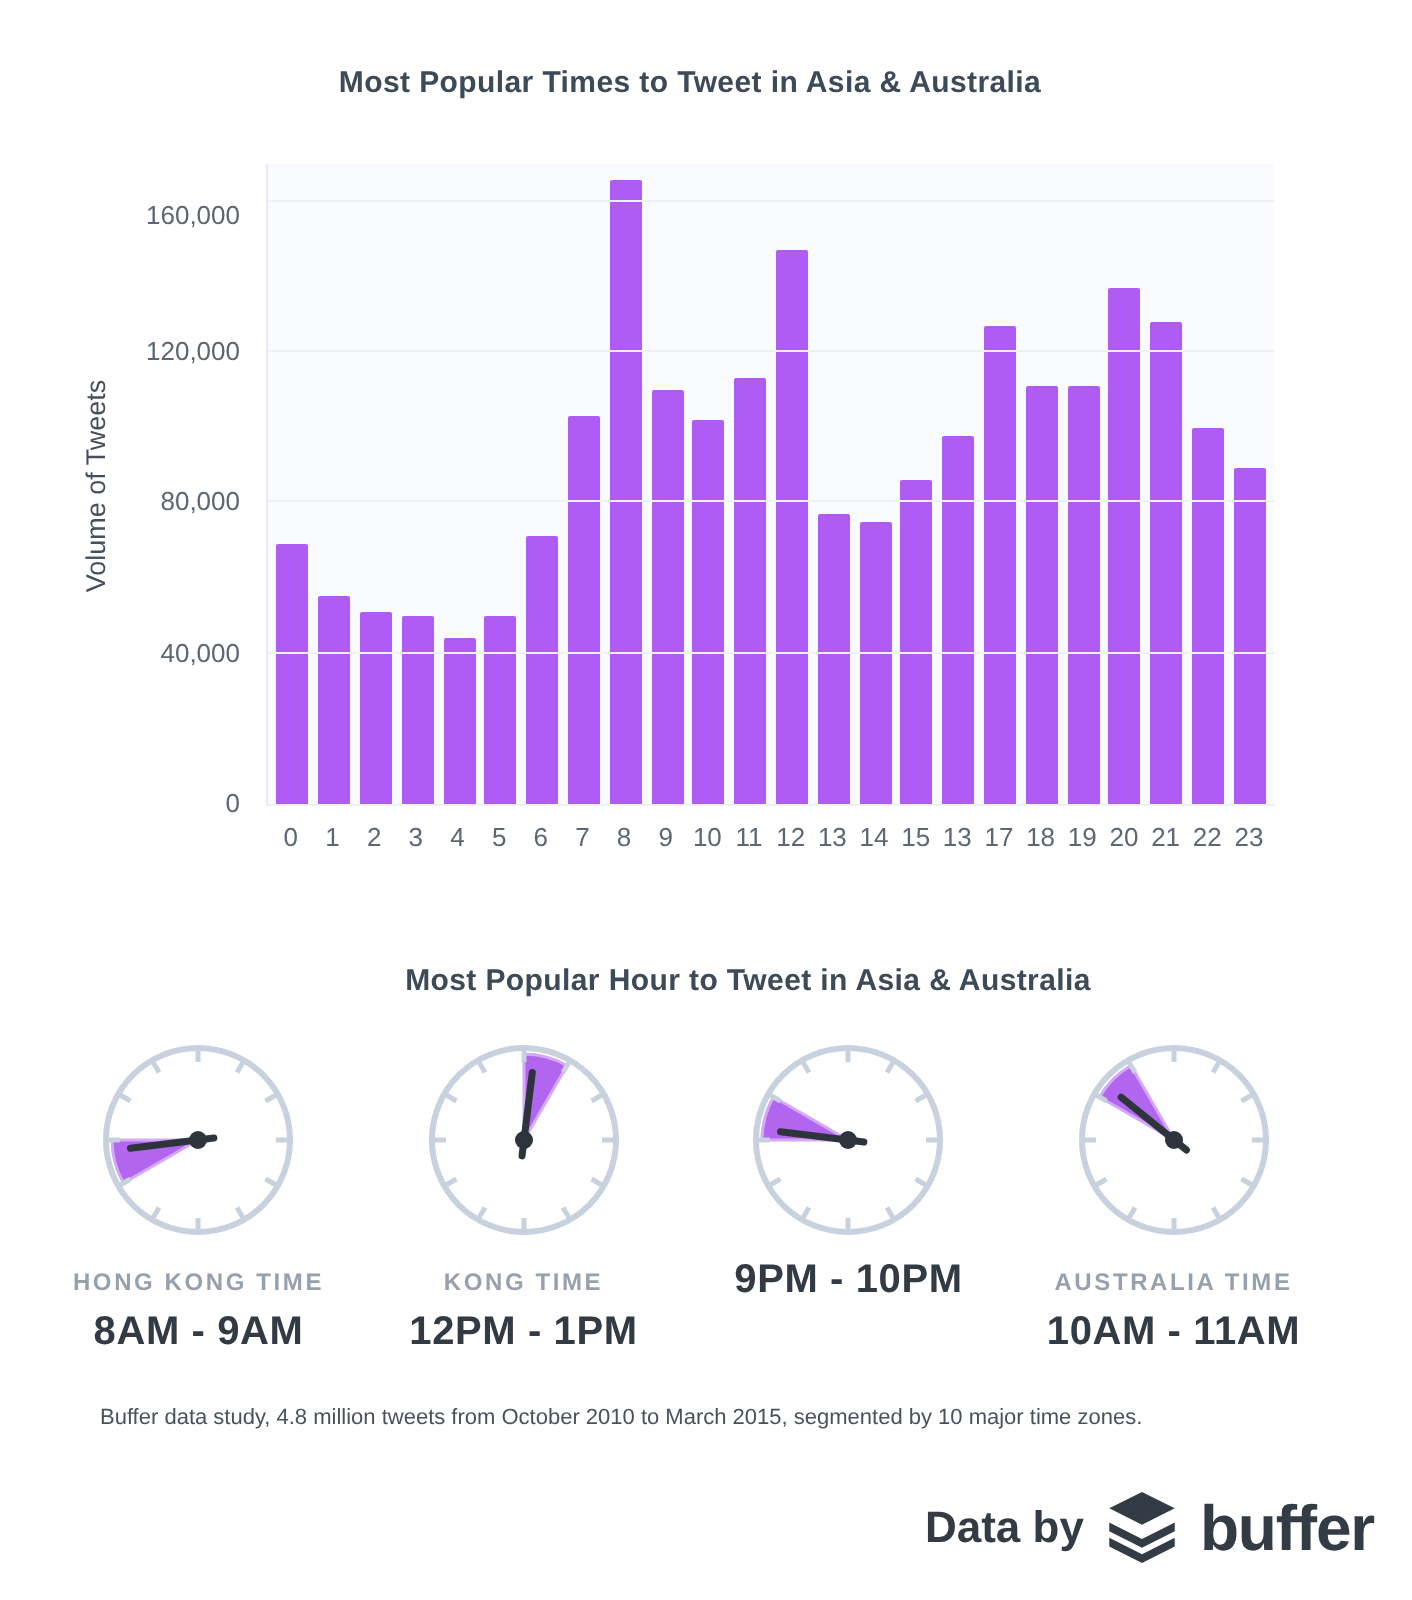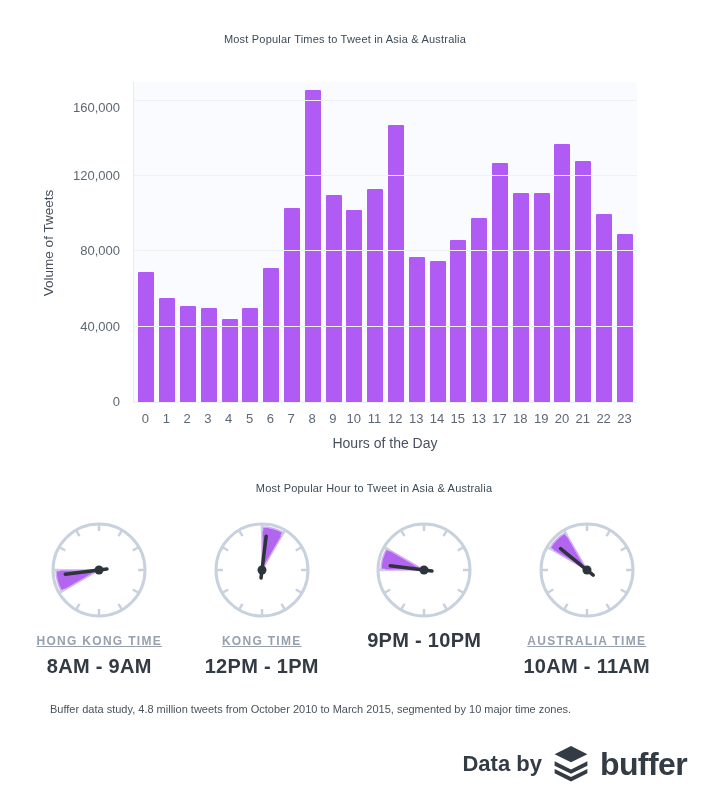--- a/index.html
+++ b/index.html
@@ -1,20 +1,20 @@
 <!DOCTYPE html>
 <html><head>
 <meta charset="utf-8">
 <style>
   html,body{margin:0;padding:0;background:#ffffff;}
   body{font-family:"Liberation Sans", sans-serif; -webkit-font-smoothing:antialiased;}
   .page{position:relative;width:706px;height:800px;background:#ffffff;overflow:hidden;}
 
   .chart-title{position:absolute;left:0;width:690px;text-align:center;margin:0;
-    font-size:11px;font-weight:400;color:#3d4a57;letter-spacing:.2px;}
+    font-size:15px;font-weight:700;color:#3d4a57;letter-spacing:.2px;}
   .title-1{top:33px;}
   .title-2{top:482px;margin-left:29px;}
 
   .chart{position:absolute;left:0;top:82px;width:706px;height:368px;}
   .plot{position:absolute;left:133px;top:0;width:504px;height:321px;
     background:#fafbfe;border-left:1px solid #e7eaf1;border-bottom:1px solid #edf0f6;box-sizing:border-box;}
   .gridline{position:absolute;left:0;right:0;height:1px;background:#eef1f6;}
   .bars{position:absolute;left:0;right:0;top:0;bottom:0;display:flex;align-items:flex-end;padding:0 2px;}
   .bar-col{flex:1;display:flex;justify-content:center;align-items:flex-end;height:100%;}
   .bar{width:16px;border-radius:1px 1px 0 0;}
@@ -23,21 +23,21 @@
   .y-axis-title{position:absolute;left:48px;top:161px;transform:translate(-50%,-50%) rotate(-90deg);
     white-space:nowrap;font-size:13.5px;color:#46505c;}
   .x-ticks{position:absolute;left:133px;top:329px;width:504px;display:flex;padding:0 2px;box-sizing:border-box;}
   .x-tick{flex:1;text-align:center;font-size:13px;color:#5d6773;}
   .x-axis-title{position:absolute;left:133px;top:353px;width:504px;text-align:center;
     font-size:14px;color:#47515e;}
 
   .clocks{position:absolute;left:18px;top:518px;width:650px;display:flex;}
   .clock-cell{flex:1;text-align:center;}
   .clock-cell svg{display:block;margin:0 auto;}
-  .zone-label{margin-top:12px;font-size:12px;font-weight:600;letter-spacing:1.3px;color:#97a1ae;text-decoration:underline;}
+  .zone-label{margin-top:12px;font-size:12px;font-weight:600;letter-spacing:1.3px;color:#97a1ae;}
   .time-label{margin-top:7px;font-size:20px;font-weight:700;color:#323a44;letter-spacing:.3px;}
 
   .footnote{position:absolute;left:50px;top:701px;width:600px;margin:0;
     font-size:11px;line-height:1.5;color:#49525c;}
 
   .attribution{position:absolute;right:19px;top:746px;display:flex;align-items:center;gap:11px;}
   .data-by{font-size:22px;font-weight:700;color:#333b44;}
   .buffer-word{font-size:32px;font-weight:700;color:#333b44;letter-spacing:-.6px;line-height:1;text-align:center;}
 </style>
 </head>
@@ -155,21 +155,20 @@
         <div class="x-tick">15</div>
         <div class="x-tick">13</div>
         <div class="x-tick">17</div>
         <div class="x-tick">18</div>
         <div class="x-tick">19</div>
         <div class="x-tick">20</div>
         <div class="x-tick">21</div>
         <div class="x-tick">22</div>
         <div class="x-tick">23</div>
       </div>
-    <div class="x-axis-title">Hours of the Day</div>
   </div>
 
   <h2 class="chart-title title-2">Most Popular Hour to Tweet in Asia &amp; Australia</h2>
 
   <div class="clocks">
       <div class="clock-cell">
         <svg width="104" height="104" viewBox="-52 -52 104 104">
           <path d="M0,0 L-37.23909236273085,21.500000000000018 A43,43 0 0 1 -43,7.898971854500428e-15 Z" fill="#b266f0" stroke="#d4aaf6" stroke-width="1.5"></path>
           <line x1="0" y1="-39" x2="0" y2="-45.5" stroke="#c8d2de" stroke-width="2.5"></line>
           <line x1="19.499999999999996" y1="-33.77499074759311" x2="22.749999999999996" y2="-39.404155872191964" stroke="#c8d2de" stroke-width="2.5"></line>

